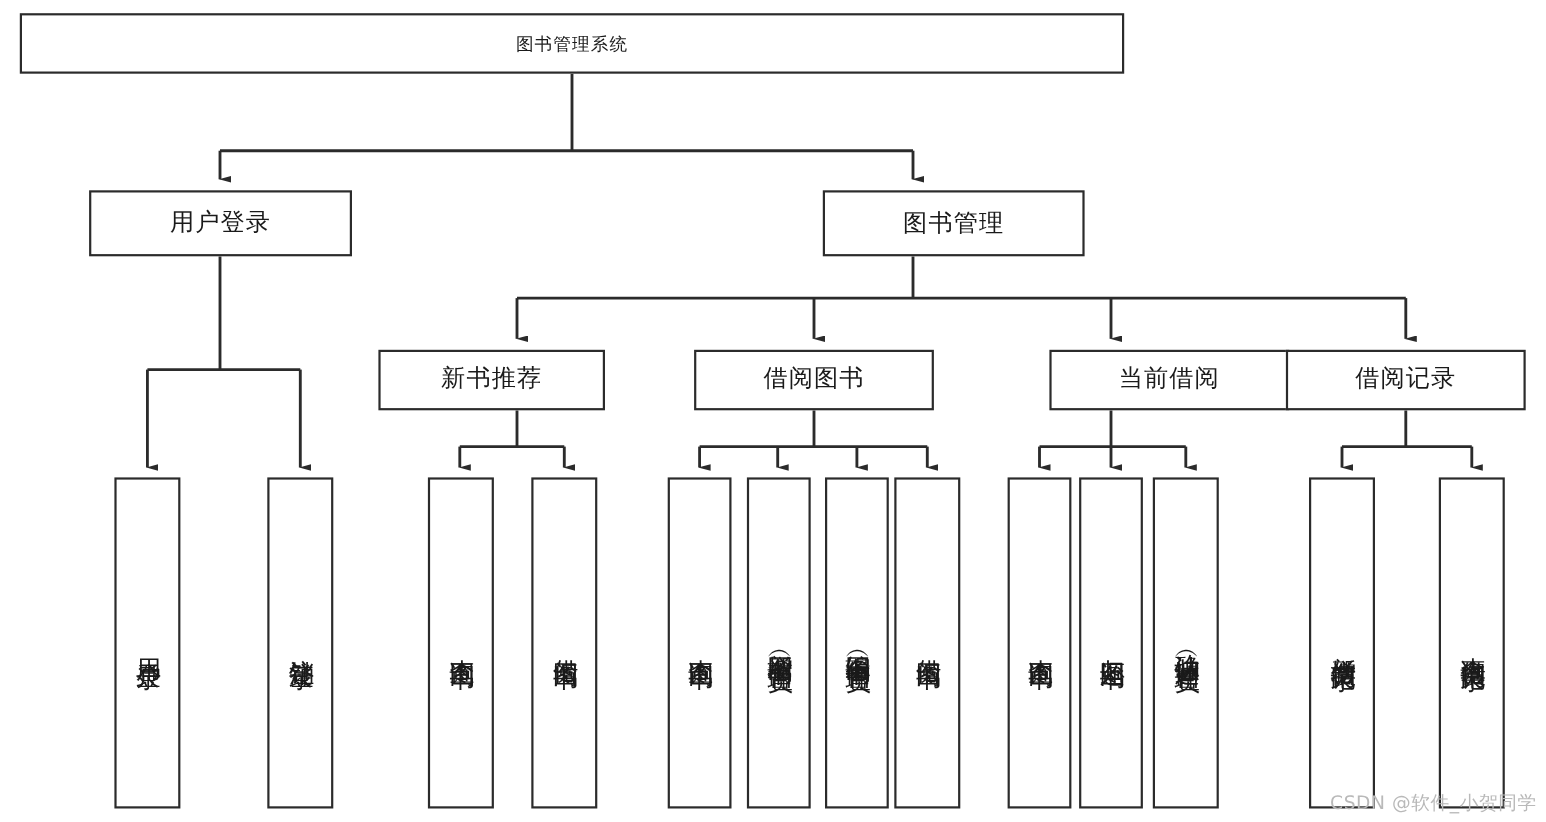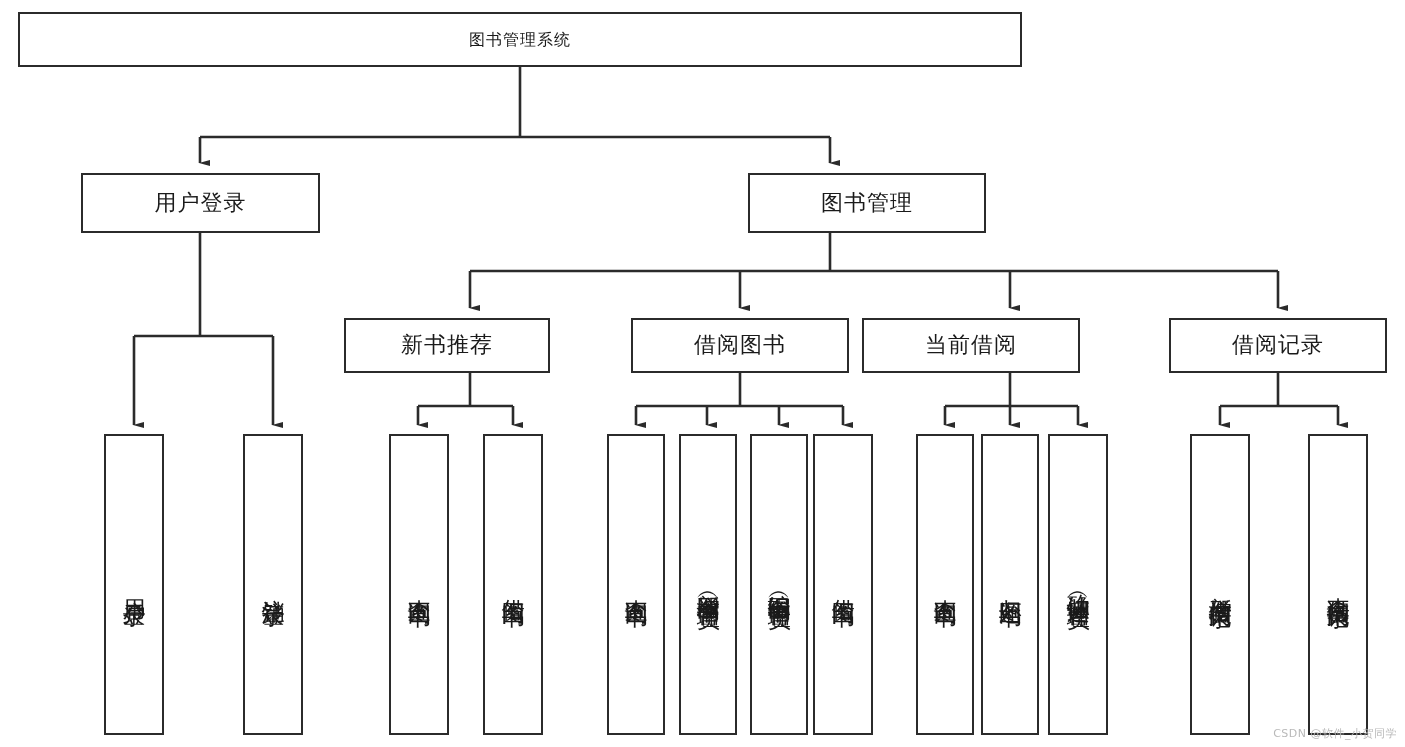--- a/index.html
+++ b/index.html
@@ -51,21 +51,21 @@
     font-size: 23px;
     line-height: 1.28;
     letter-spacing: 2px;
     white-space: nowrap;
     color: #1a1a1a;
   }
   .watermark {
     position: absolute;
     right: 8px;
     bottom: 6px;
-    font-size: 11px;
+    font-size: 17px;
     color: #b9b9b9;
     letter-spacing: 0.5px;
     white-space: nowrap;
   }
 </style>
 </head>
 <body>
 
 <div id="canvas">
 
@@ -129,21 +129,21 @@
   <div class="node h" style="left:748px; top:173px; width:238px; height:60px;font-family:Liberation Serif, serif;">
     <span>图书管理</span>
   </div>
 
   <div class="node h" style="left:344px; top:318px; width:206px; height:55px;">
     <span>新书推荐</span>
   </div>
   <div class="node h" style="left:631px; top:318px; width:218px; height:55px;">
     <span>借阅图书</span>
   </div>
-  <div class="node h" style="left:862px; top:318px; width:218px; height:55px;">
+  <div class="node h" style="left:954px; top:318px; width:218px; height:55px;">
     <span>当前借阅</span>
   </div>
   <div class="node h" style="left:1169px; top:318px; width:218px; height:55px;align-items:center;">
     <span>借阅记录</span>
   </div>
 
   <div class="node leaf" style="left:104px; top:434px; width:60px; height:301px;">
     <span class="vlabel">用户登录</span>
   </div>
   <div class="node leaf" style="left:243px; top:434px; width:60px; height:301px;">

